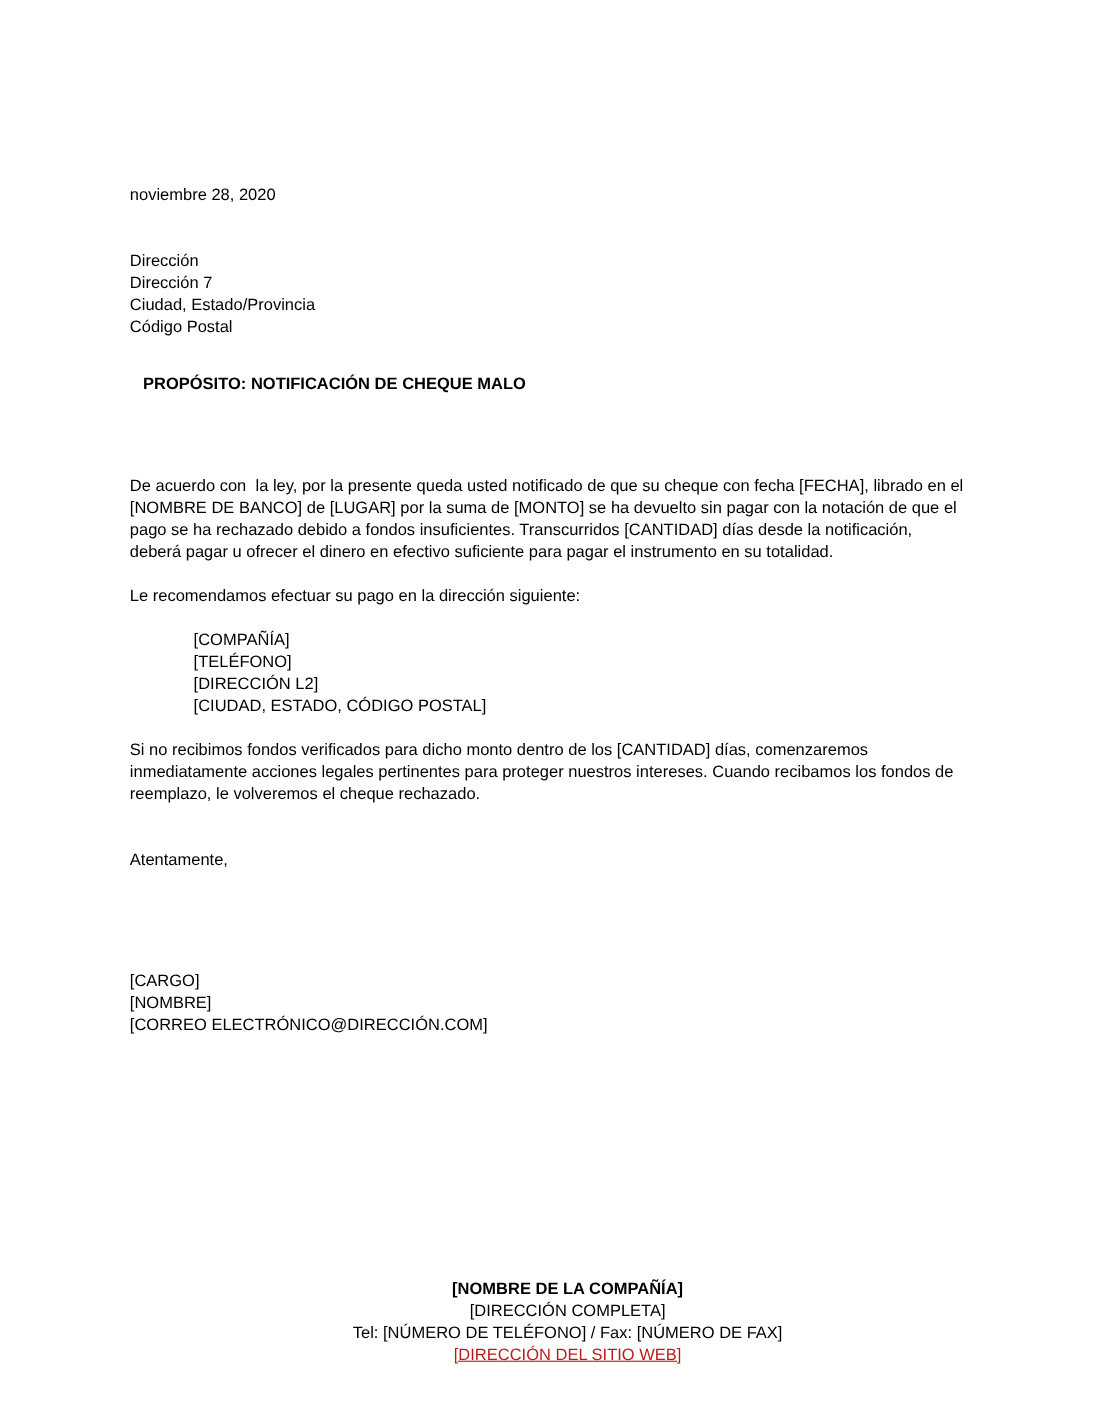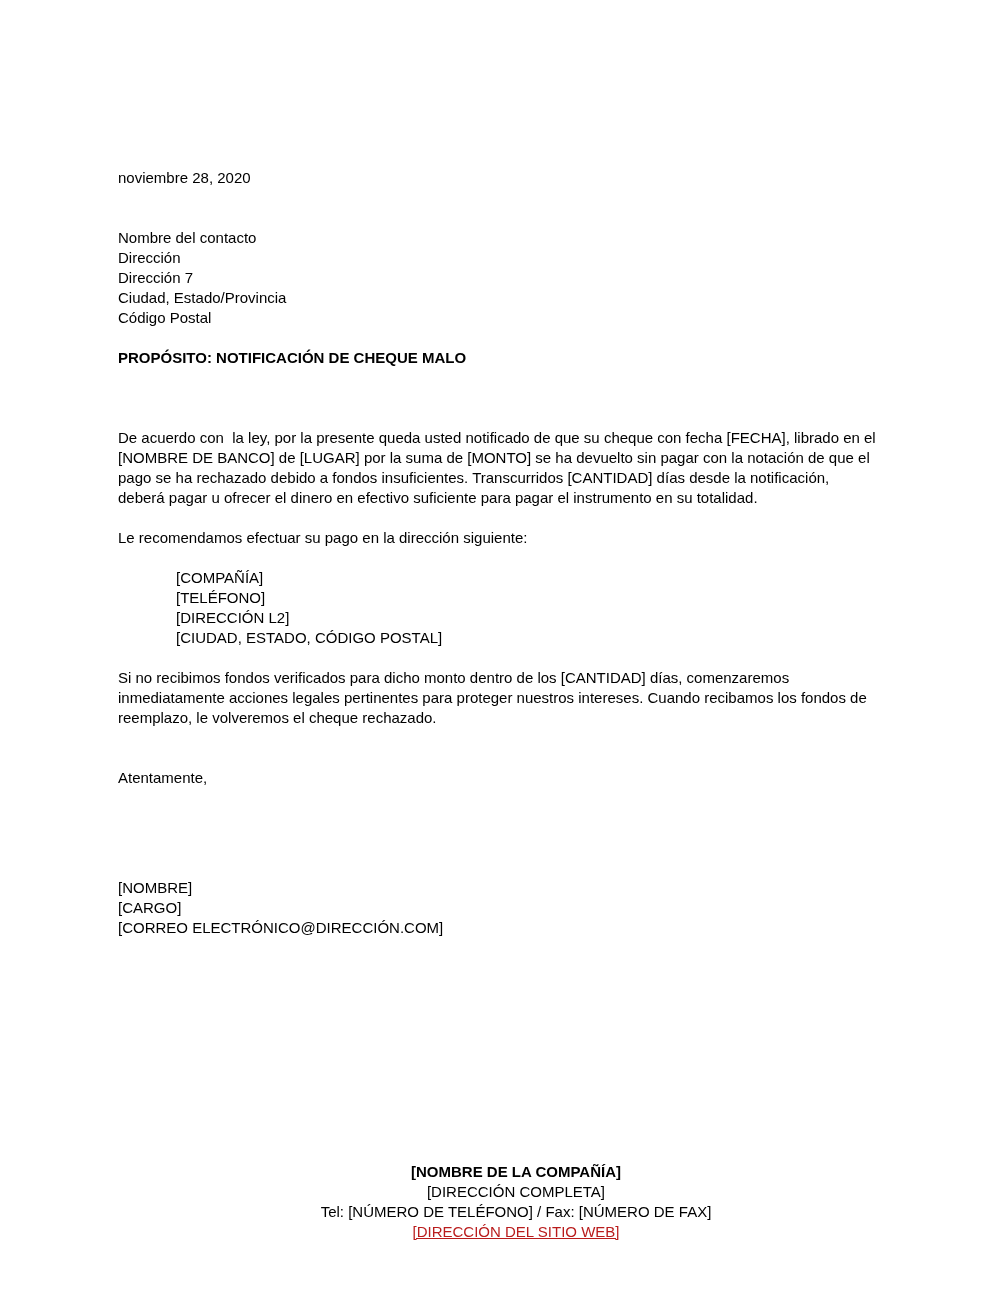--- a/index.html
+++ b/index.html
@@ -44,21 +44,21 @@
     margin-bottom: 0;
   }
   .spacer-lg { height: 40px; }
   .spacer-md { height: 20px; }
   .spacer-sig { height: 90px; }
   .address-block {
     margin: 0;
   }
   .subject-heading {
     font-weight: bold;
-    margin: 0;
+    margin: 12px;
   }
   .paragraph {
     margin: 0;
     text-align: left;
     white-space: pre-wrap;
   }
   .indented-block {
     margin: 0;
     padding-left: 58px;
   }
@@ -89,21 +89,20 @@
 
   <div class="letter-body">
 
     <div class="block date-block">
       <div class="line">noviembre 28, 2020</div>
     </div>
 
     <div class="spacer-lg"></div>
 
     <div class="block address-block">
-      <div class="line">Nombre del contacto</div>
       <div class="line">Dirección</div>
       <div class="line">Dirección 7</div>
       <div class="line">Ciudad, Estado/Provincia</div>
       <div class="line">Código Postal</div>
     </div>
 
     <div class="spacer-md"></div>
 
     <div class="block subject-heading">PROPÓSITO: NOTIFICACIÓN DE CHEQUE MALO</div>
 
@@ -131,22 +130,22 @@
 
     <div class="block paragraph">Si no recibimos fondos verificados para dicho monto dentro de los [CANTIDAD] días, comenzaremos inmediatamente acciones legales pertinentes para proteger nuestros intereses. Cuando recibamos los fondos de reemplazo, le volveremos el cheque rechazado.</div>
 
     <div class="spacer-lg"></div>
 
     <div class="block line">Atentamente,</div>
 
     <div class="spacer-sig"></div>
 
     <div class="block signature-block">
+      <div class="line">[CARGO]</div>
       <div class="line">[NOMBRE]</div>
-      <div class="line">[CARGO]</div>
       <div class="line">[CORREO ELECTRÓNICO@DIRECCIÓN.COM]</div>
     </div>
 
   </div>
 
   <div class="footer">
     <div class="footer-company">[NOMBRE DE LA COMPAÑÍA]</div>
     <div>[DIRECCIÓN COMPLETA]</div>
     <div>Tel: [NÚMERO DE TELÉFONO] / Fax: [NÚMERO DE FAX]</div>
     <div><span class="footer-link">[DIRECCIÓN DEL SITIO WEB]</span></div>

